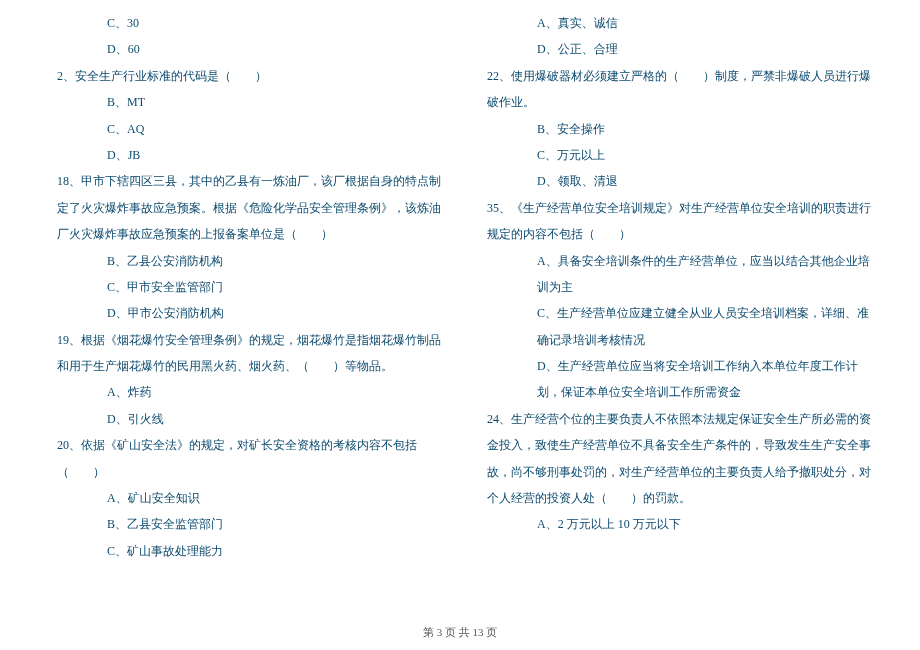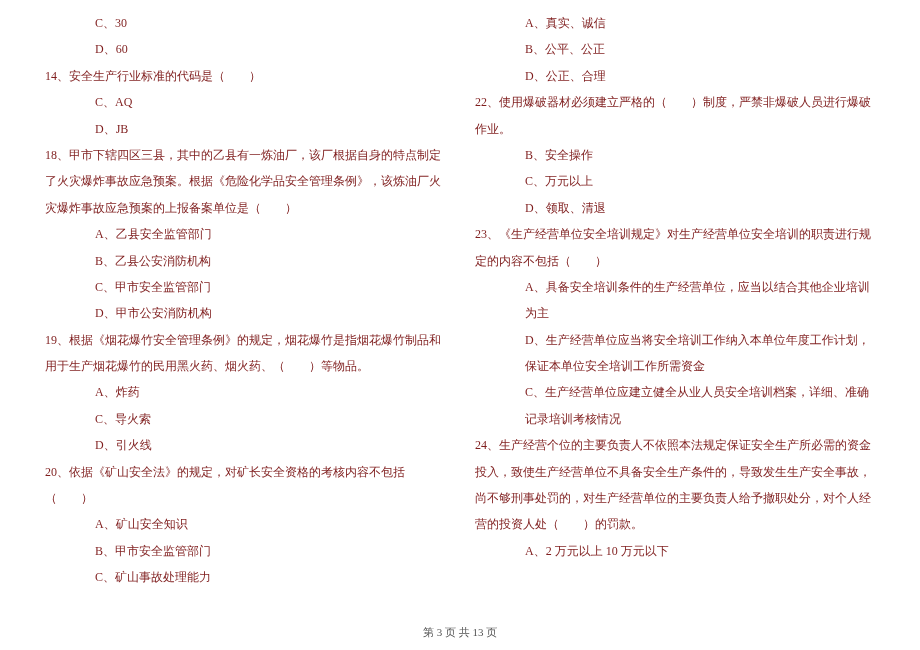--- a/index.html
+++ b/index.html
@@ -20,21 +20,22 @@
       width: 920px;
     }
     .column {
       width: 50%;
       box-sizing: border-box;
       padding: 0 15px;
     }
     .line {
       line-height: 2.2;
       white-space: normal;
-      color: #7f1d1d;
+      color: #0c4a6e;
+      margin-left: 12px;
     }
     .indent-1 {
       padding-left: 50px;
     }
     .q-line {
       padding-left: 0;
     }
     .footer {
       position: absolute;
       bottom: 10px;
@@ -44,50 +45,48 @@
       color: #555;
     }
   </style>
 </head>
 <body>
 
 <div class="page-container">
   <div class="column">
     <div class="line indent-1">C、30</div>
     <div class="line indent-1">D、60</div>
-    <div class="line q-line">14、安全生产行业标准的代码是（　　）</div>
+    <div class="line q-line">2、安全生产行业标准的代码是（　　）</div>
+    <div class="line indent-1">B、MT</div>
     <div class="line indent-1">C、AQ</div>
     <div class="line indent-1">D、JB</div>
     <div class="line q-line">18、甲市下辖四区三县，其中的乙县有一炼油厂，该厂根据自身的特点制定了火灾爆炸事故应急预案。根据《危险化学品安全管理条例》，该炼油厂火灾爆炸事故应急预案的上报备案单位是（　　）</div>
-    <div class="line indent-1">A、乙县安全监管部门</div>
     <div class="line indent-1">B、乙县公安消防机构</div>
     <div class="line indent-1">C、甲市安全监管部门</div>
     <div class="line indent-1">D、甲市公安消防机构</div>
     <div class="line q-line">19、根据《烟花爆竹安全管理条例》的规定，烟花爆竹是指烟花爆竹制品和用于生产烟花爆竹的民用黑火药、烟火药、（　　）等物品。</div>
     <div class="line indent-1">A、炸药</div>
-    <div class="line indent-1">C、导火索</div>
     <div class="line indent-1">D、引火线</div>
     <div class="line q-line">20、依据《矿山安全法》的规定，对矿长安全资格的考核内容不包括（　　）</div>
     <div class="line indent-1">A、矿山安全知识</div>
-    <div class="line indent-1">B、甲市安全监管部门</div>
+    <div class="line indent-1">B、乙县安全监管部门</div>
     <div class="line indent-1">C、矿山事故处理能力</div>
 
   </div>
 
   <div class="column">
     <div class="line indent-1">A、真实、诚信</div>
-    <div class="line indent-1">B、公平、公正</div>
     <div class="line indent-1">D、公正、合理</div>
     <div class="line q-line">22、使用爆破器材必须建立严格的（　　）制度，严禁非爆破人员进行爆破作业。</div>
     <div class="line indent-1">B、安全操作</div>
     <div class="line indent-1">C、万元以上</div>
     <div class="line indent-1">D、领取、清退</div>
-    <div class="line q-line">23、《生产经营单位安全培训规定》对生产经营单位安全培训的职责进行规定的内容不包括（　　）</div>
+    <div class="line q-line">35、《生产经营单位安全培训规定》对生产经营单位安全培训的职责进行规定的内容不包括（　　）</div>
     <div class="line indent-1">A、具备安全培训条件的生产经营单位，应当以结合其他企业培训为主</div>
+    <div class="line indent-1">C、生产经营单位应建立健全从业人员安全培训档案，详细、准确记录培训考核情况</div>
     <div class="line indent-1">D、生产经营单位应当将安全培训工作纳入本单位年度工作计划，保证本单位安全培训工作所需资金</div>
-    <div class="line indent-1">C、生产经营单位应建立健全从业人员安全培训档案，详细、准确记录培训考核情况</div>
     <div class="line q-line">24、生产经营个位的主要负责人不依照本法规定保证安全生产所必需的资金投入，致使生产经营单位不具备安全生产条件的，导致发生生产安全事故，尚不够刑事处罚的，对生产经营单位的主要负责人给予撤职处分，对个人经营的投资人处（　　）的罚款。</div>
     <div class="line indent-1">A、2 万元以上 10 万元以下</div>
 
   </div>
 </div>
 
 <div class="footer">第 3 页 共 13 页</div>
 
 </body></html>

